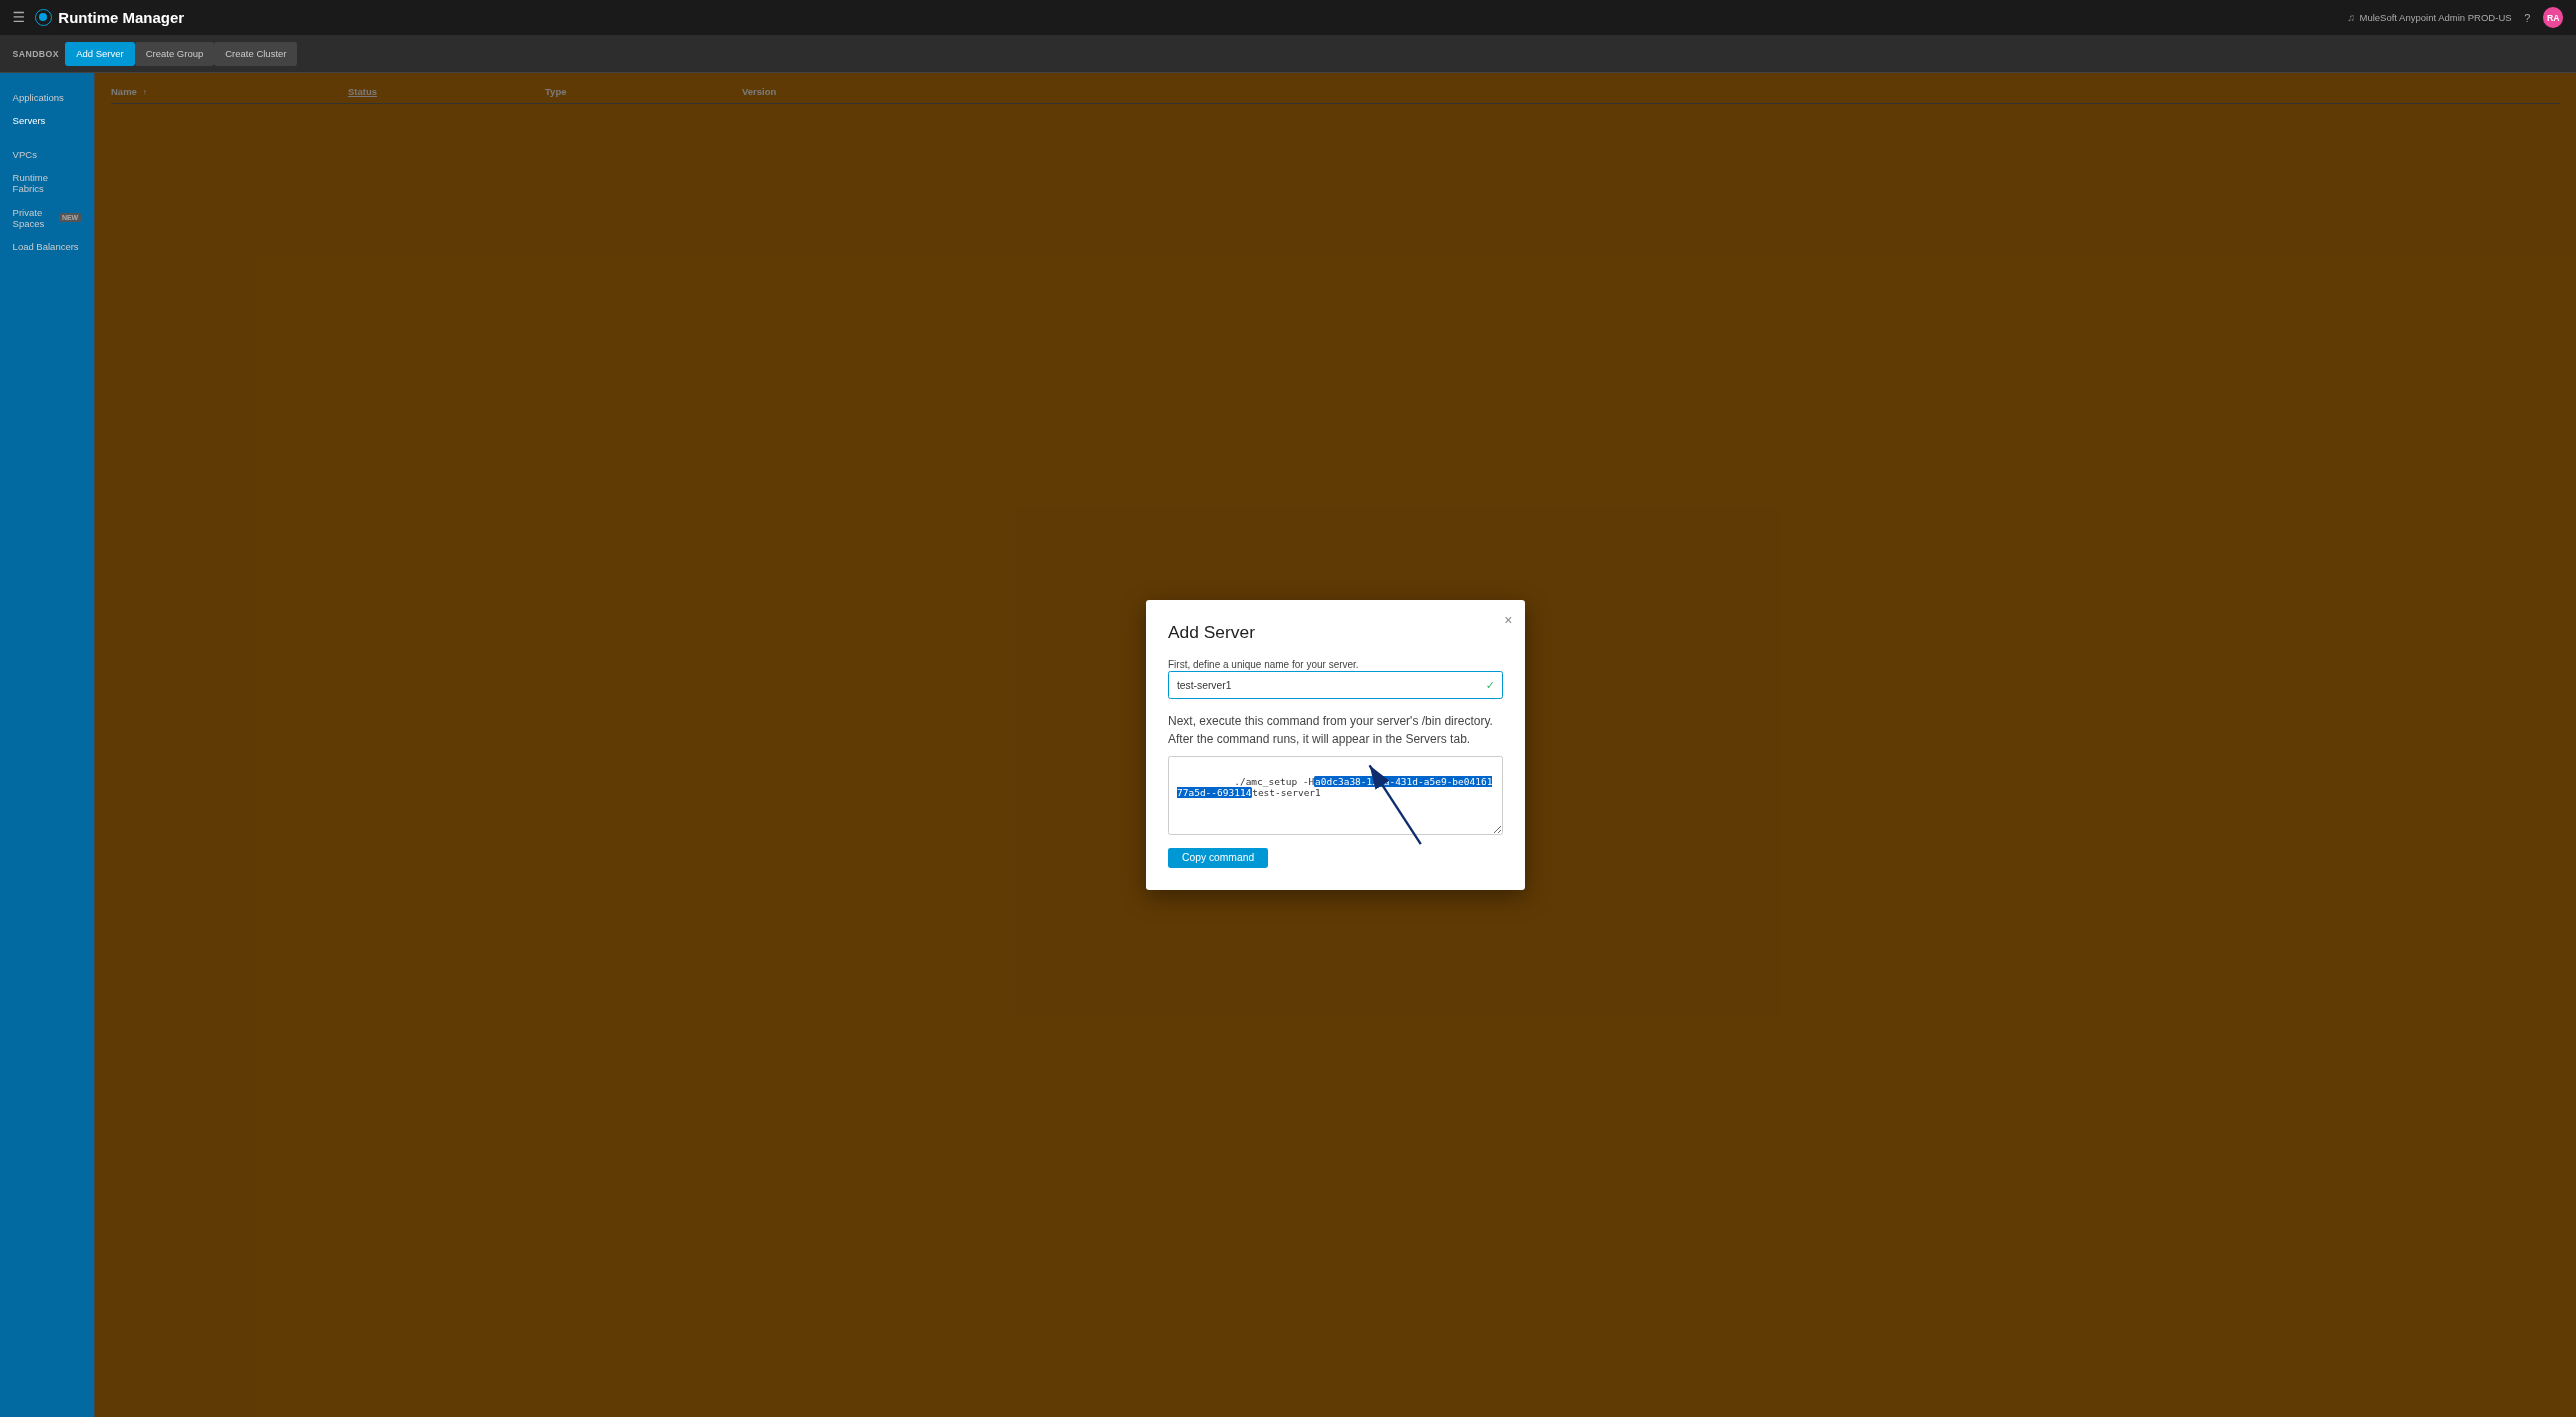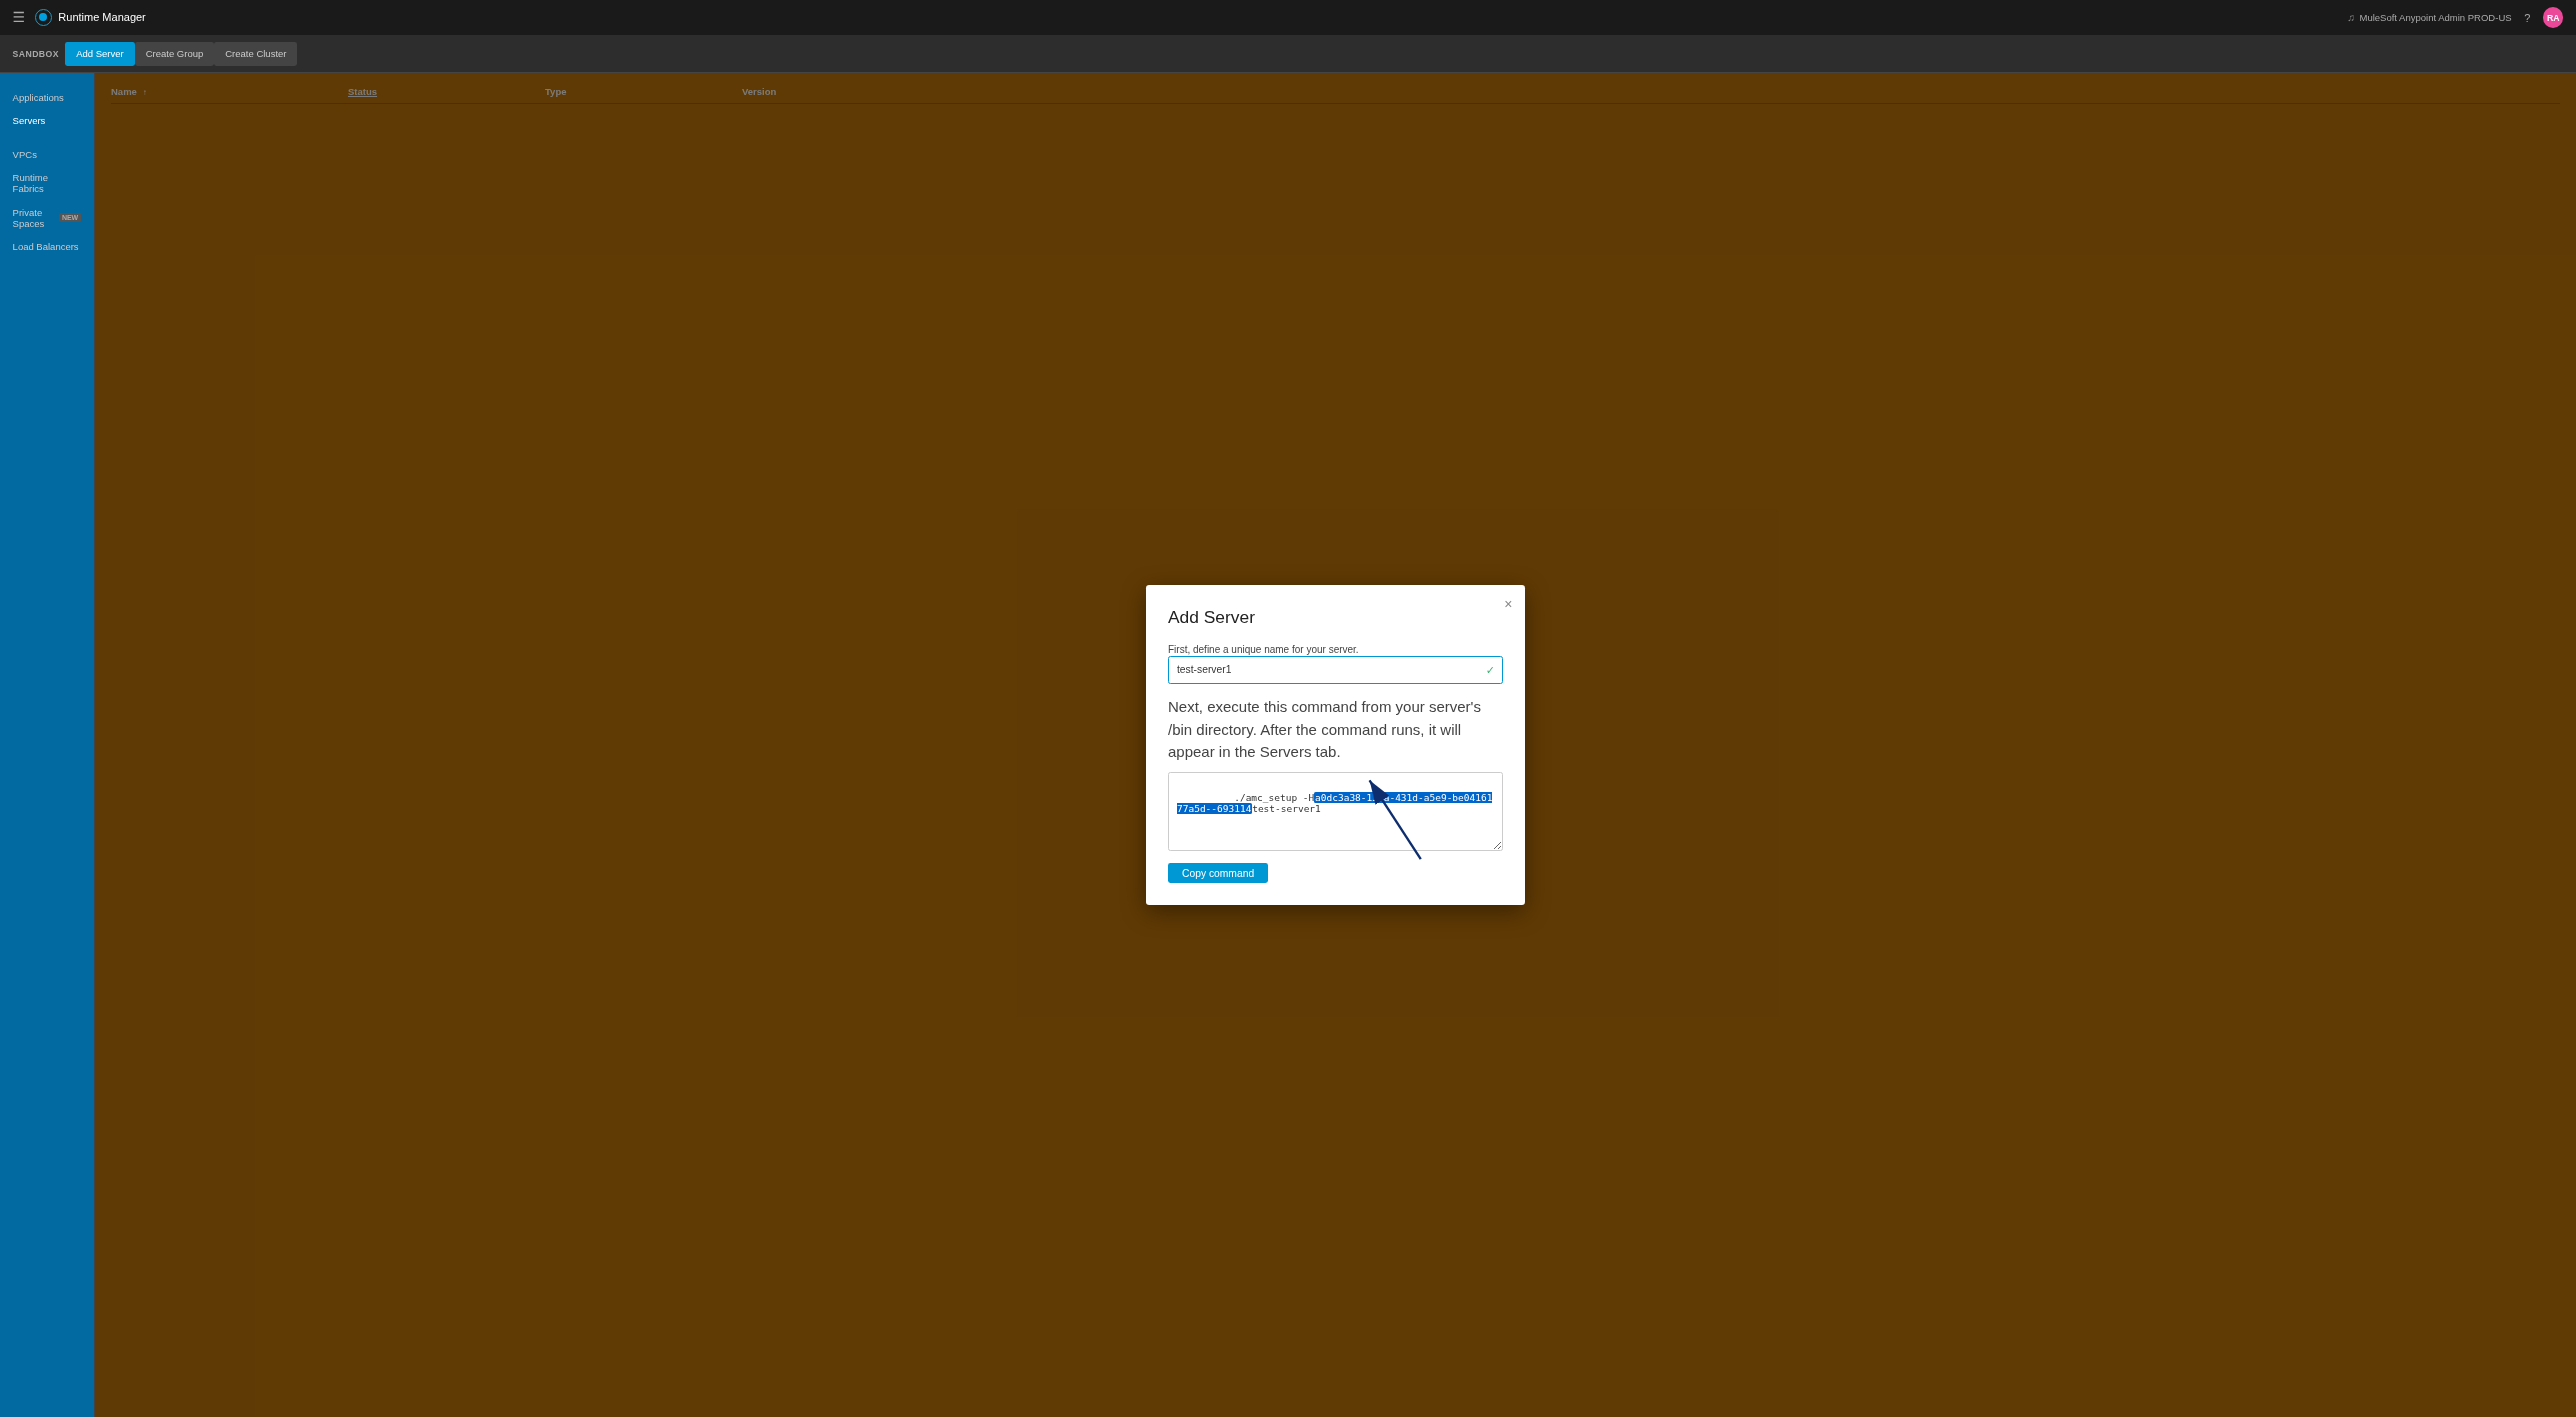--- a/index.html
+++ b/index.html
@@ -45,22 +45,22 @@
       justify-content: center;
     }
     .logo-inner {
       width: 8px;
       height: 8px;
       border-radius: 50%;
       background: #00a0e0;
     }
     .app-title {
       color: #fff;
-      font-size: 11px;
-      font-weight: 400;
+      font-size: 15px;
+      font-weight: 700;
     }
     .topbar-right {
       display: flex;
       align-items: center;
       gap: 12.6px;
       color: #aaa;
       font-size: 9.5px;
     }
     .user-info {
       display: flex;
@@ -251,21 +251,21 @@
     }
     .input-check {
       position: absolute;
       right: 8px;
       top: 50%;
       transform: translateY(-50%);
       color: #3cb371;
       font-size: 11px;
     }
     .modal-description {
-      font-size: 15px;
+      font-size: 12px;
       color: #444;
       margin-bottom: 8px;
       line-height: 1.5;
     }
     .command-box {
       width: 100%;
       min-height: 79px;
       border: 0.8px solid #ccc;
       border-radius: 2.4px;
       padding: 8px;

